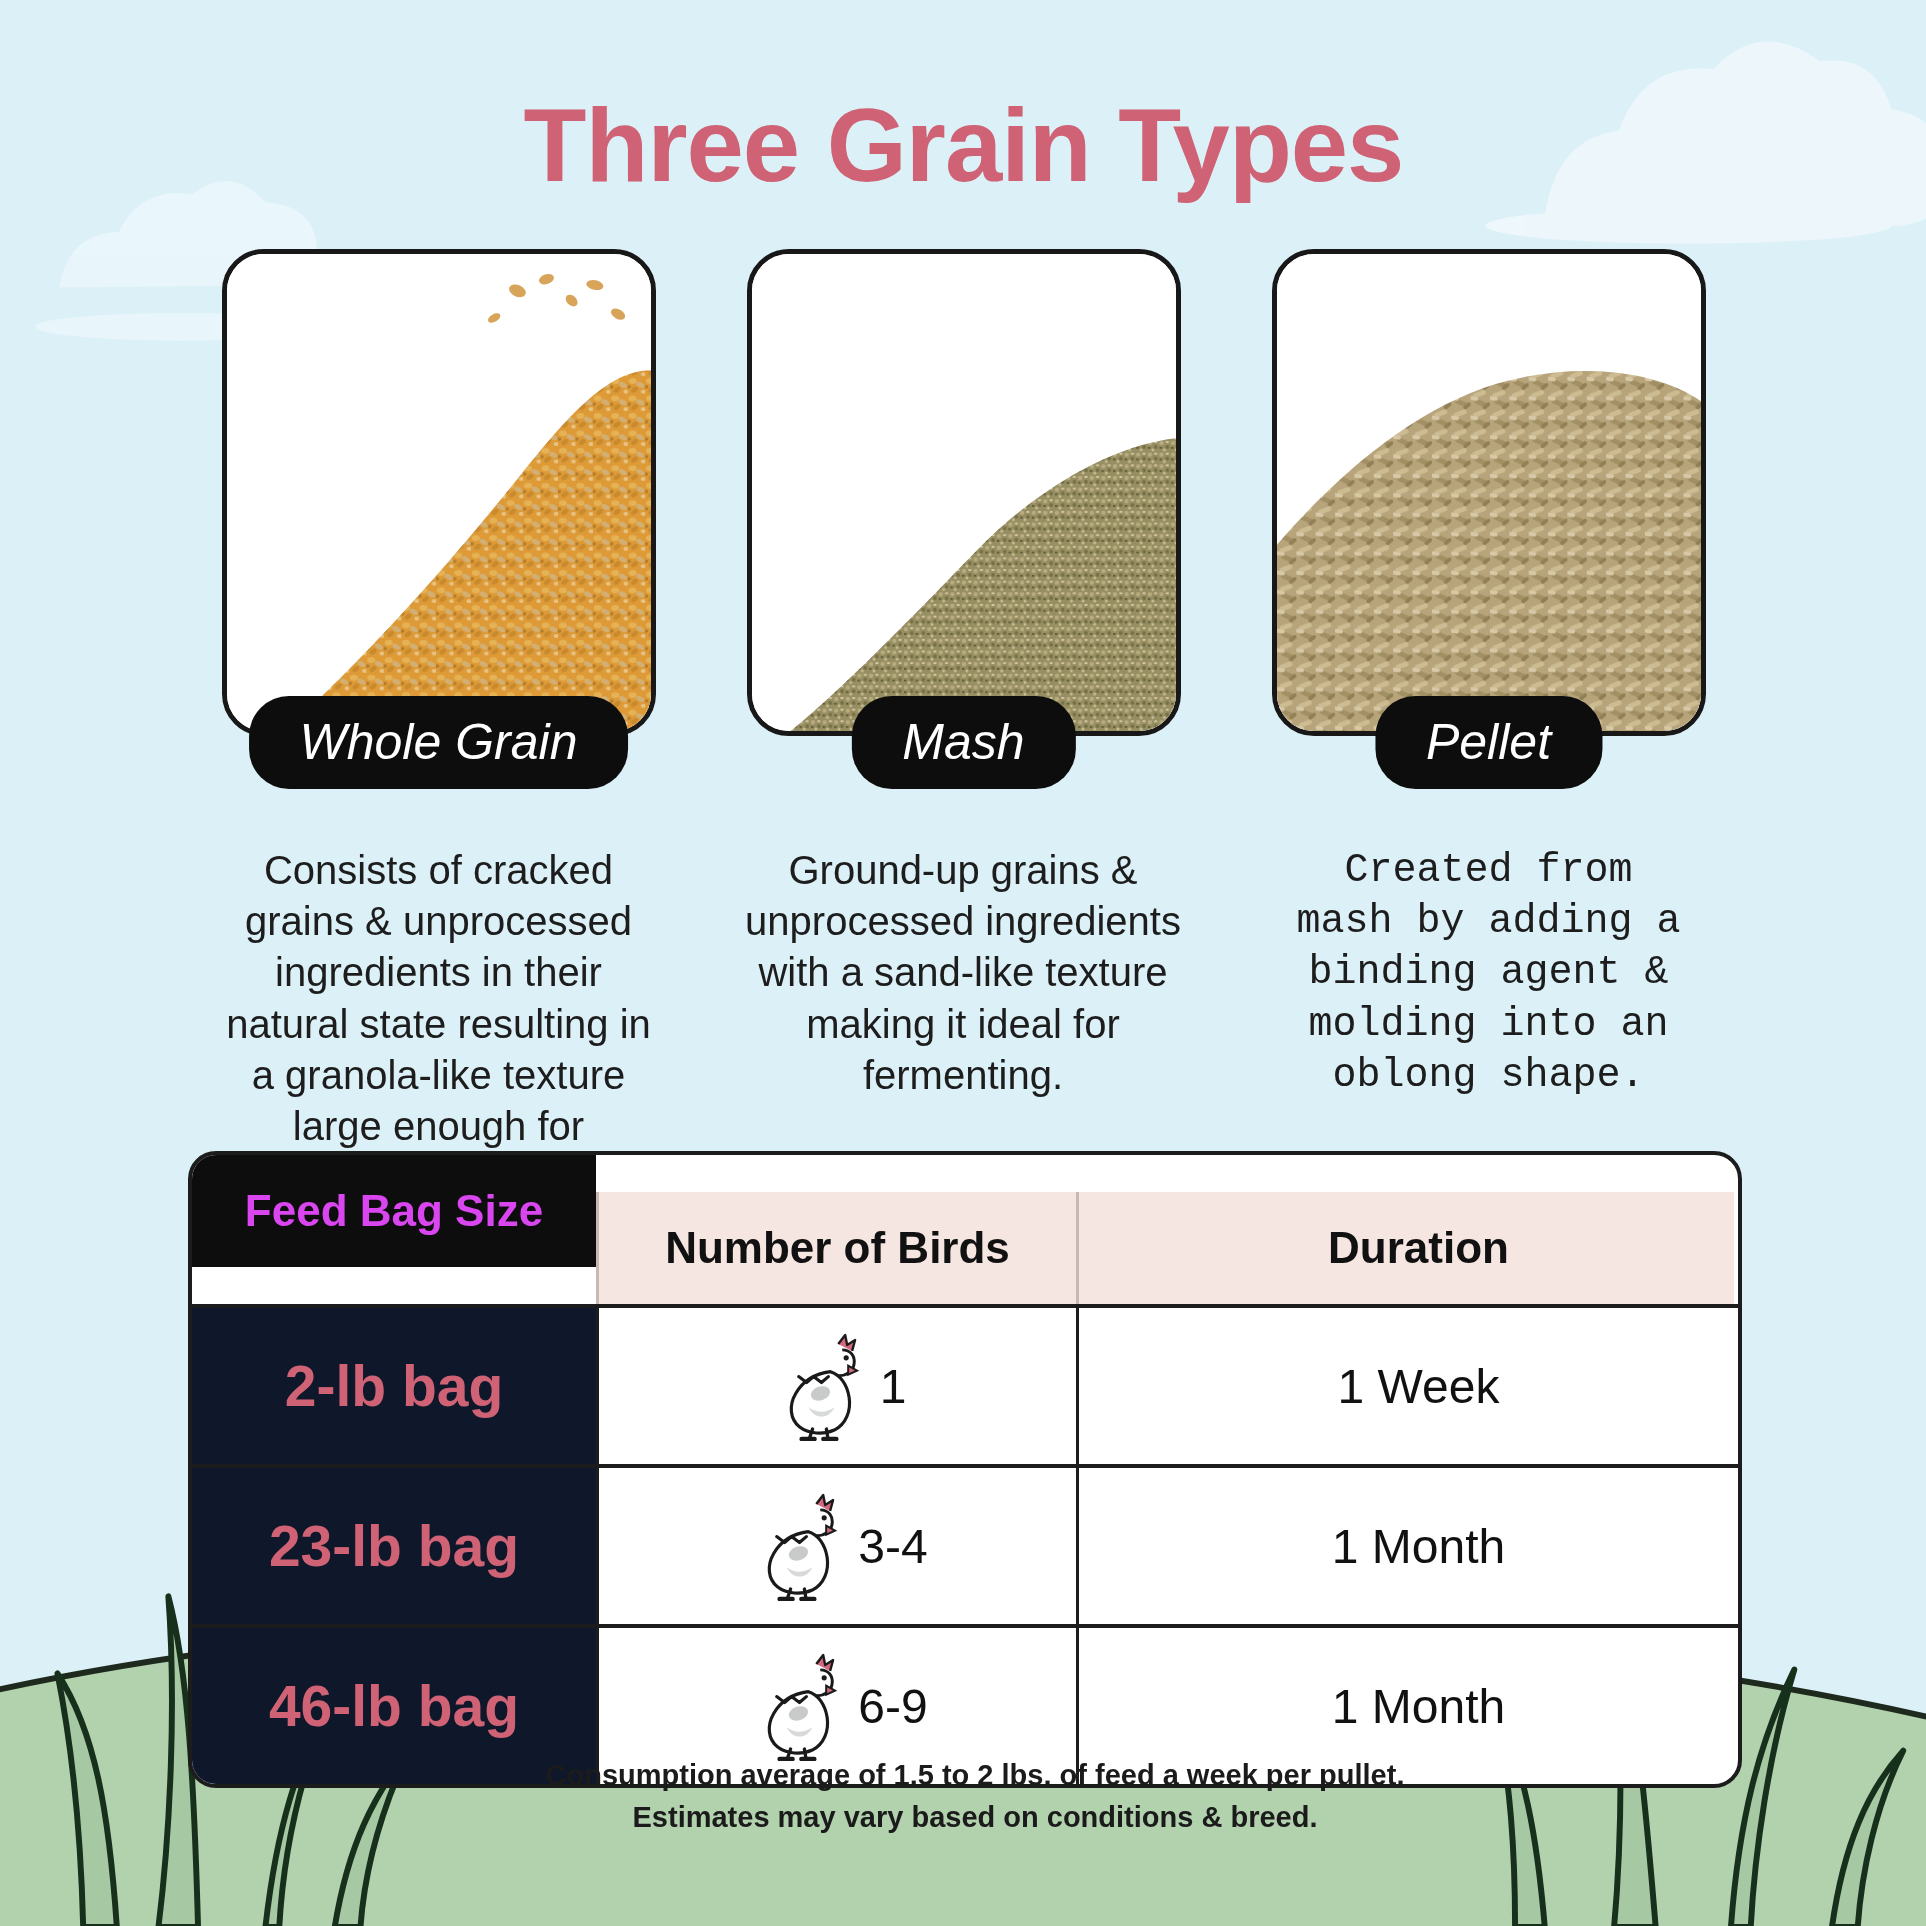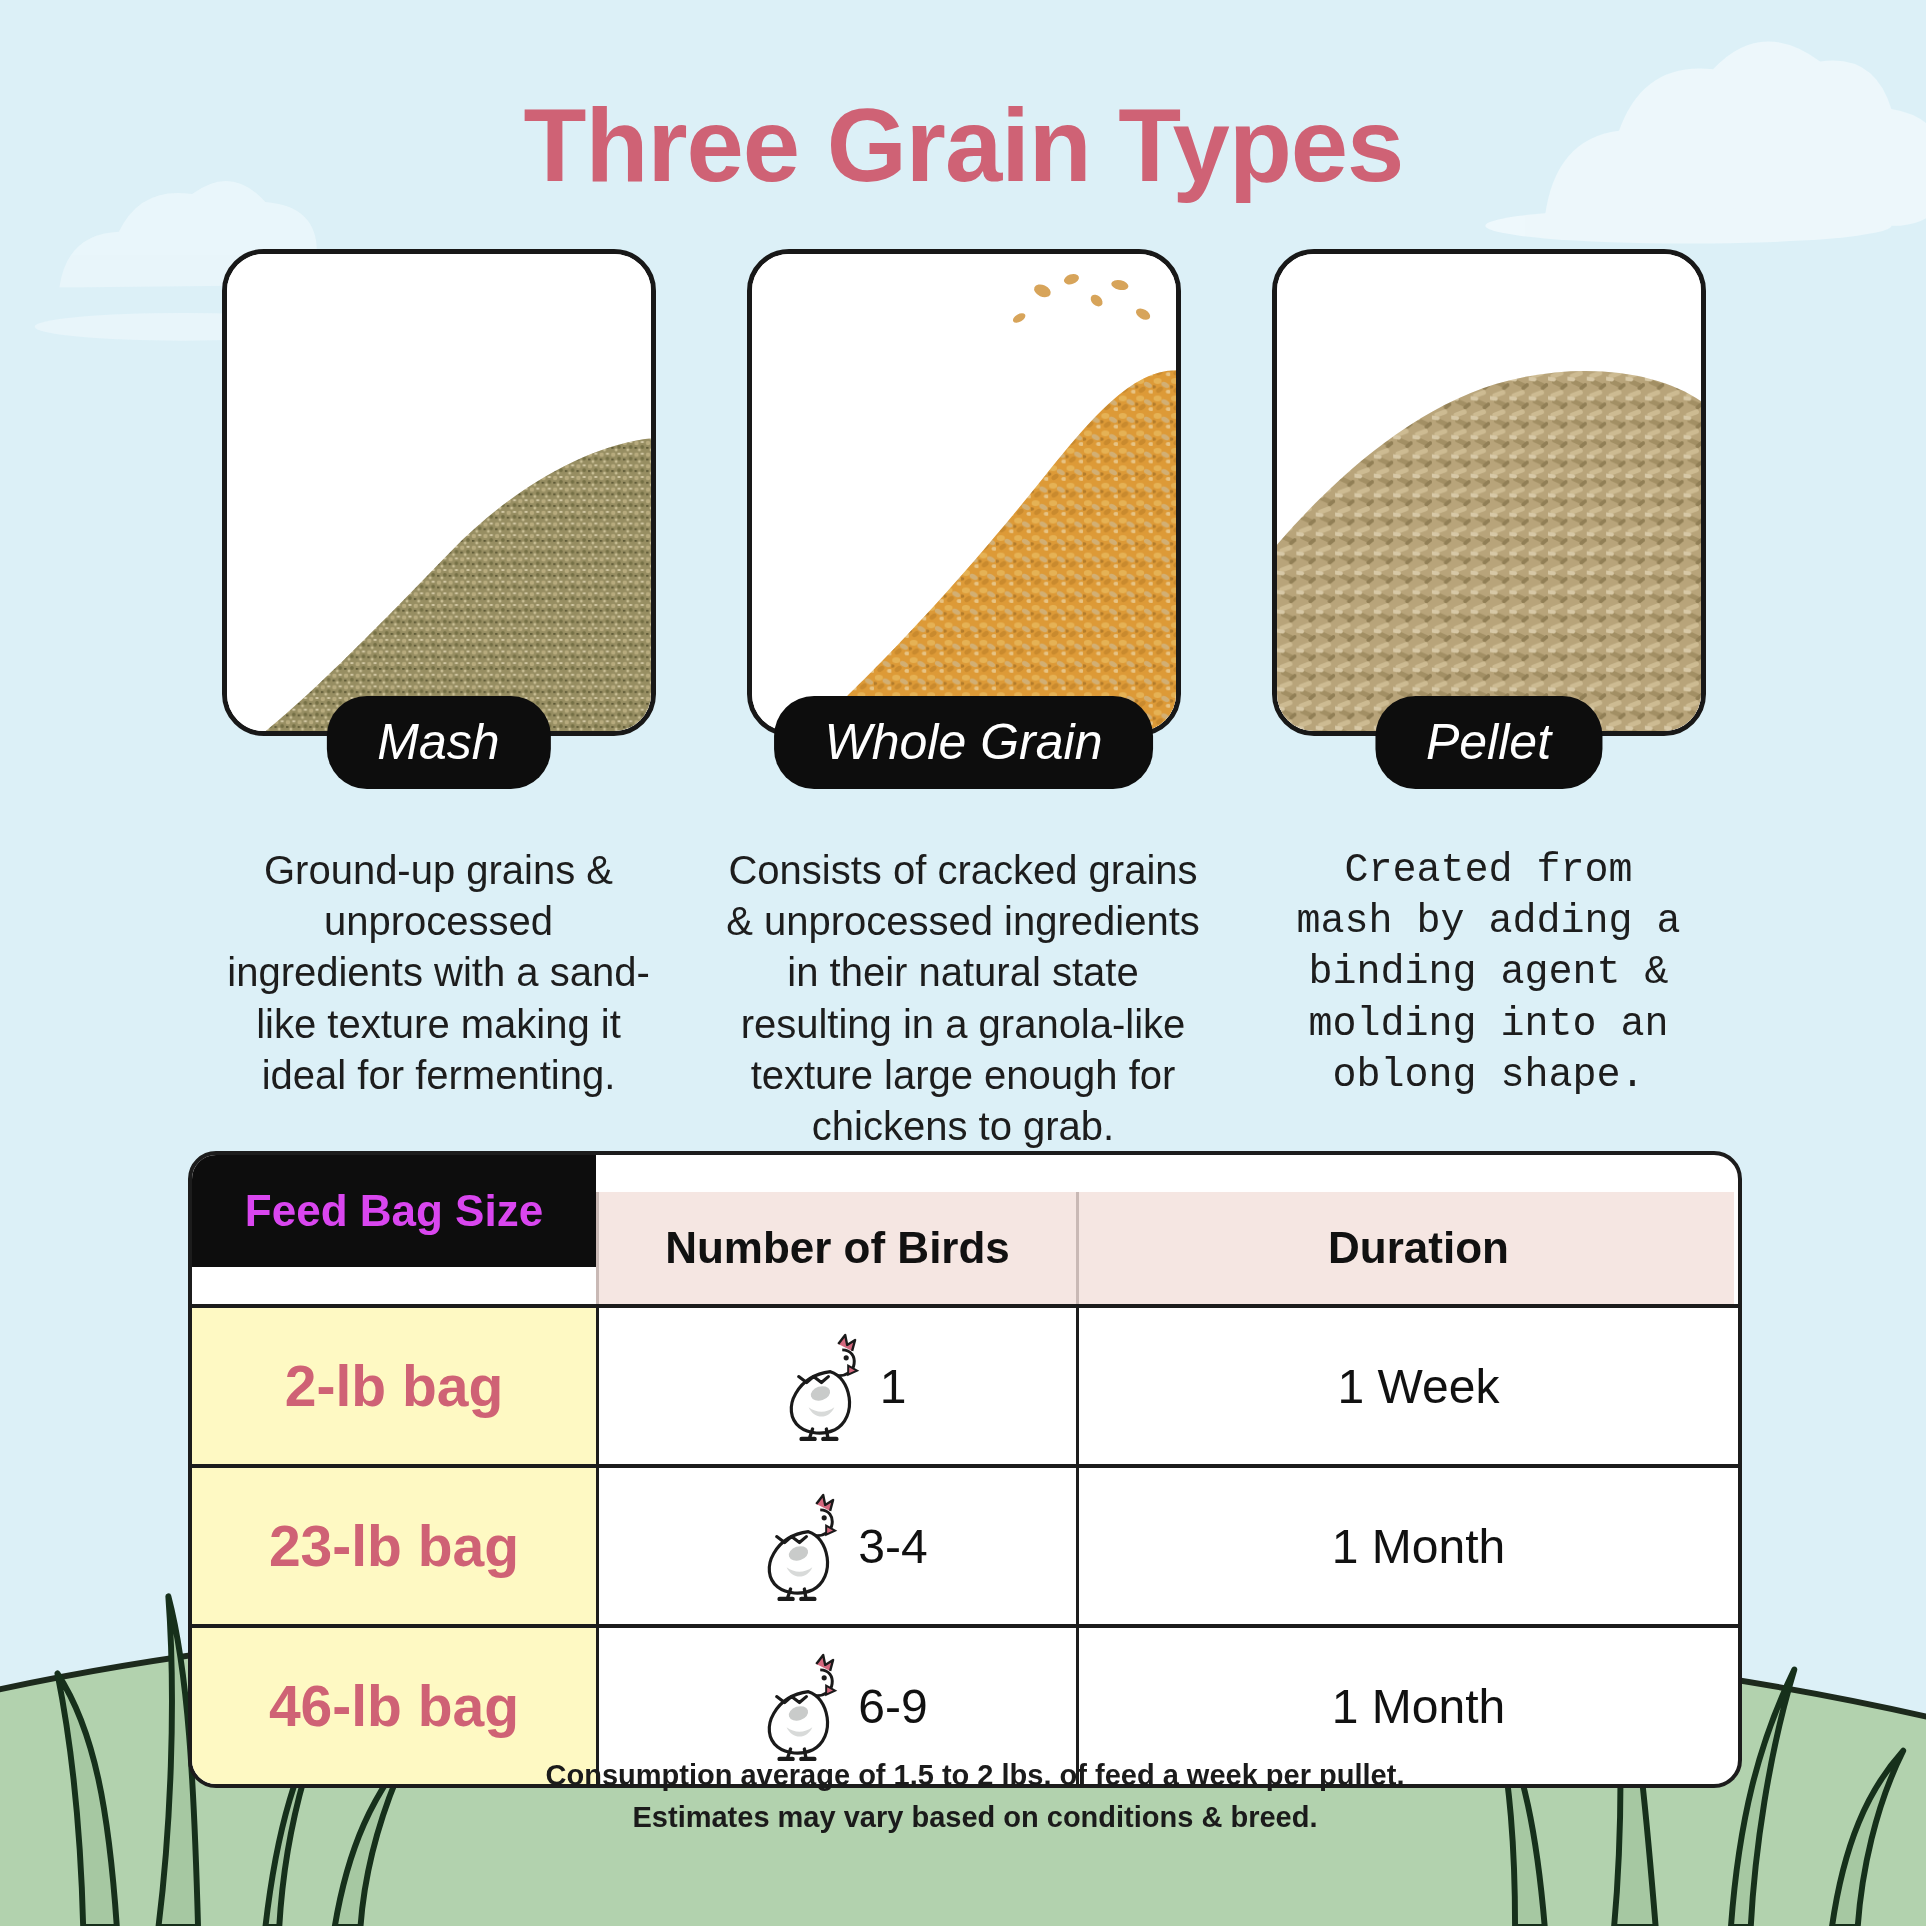--- a/index.html
+++ b/index.html
@@ -95,21 +95,21 @@
   .c2 { width: 480px; border-left: 3px solid #1c1c1c; }
   .c3 { width: 658px; border-left: 3px solid #1c1c1c; padding-left: 24px; }
 
   .head-row .tcell { height: 112px; font-size: 44px; font-weight: 700; }
   .head-row .c1 { background: #0d0d0d; color: #d946ef; }
   .head-row .c2, .head-row .c3 { background: #f5e6e2; color: #111111; }
   .head-row .c2, .head-row .c3 { border-left-color: #c9b9b5; margin-top: 37px; }
 
   .body-row .tcell { height: 156px; }
   .body-row .c1 {
-    background: #fef9c3;
+    background: #0f172a;
     color: #cf6275;
     font-size: 57px;
     font-weight: 700;
   }
   .body-row .c2 { gap: 16px; font-size: 48px; color: #111111; }
   .body-row .c3 { font-size: 48px; color: #111111; }
   .chicken { width: 95px; height: 109px; display: block; }
 
   
   .footnote {
@@ -155,20 +155,58 @@
     <path d="M1560 1946 C 1552 1852, 1540 1790, 1508 1712 C 1526 1800, 1530 1872, 1530 1946 Z"></path>
     <path d="M1672 1946 C 1660 1800, 1650 1700, 1628 1626 C 1640 1730, 1638 1858, 1630 1946 Z"></path>
     <path d="M1748 1946 C 1756 1838, 1776 1760, 1812 1686 C 1786 1772, 1772 1870, 1768 1946 Z"></path>
     <path d="M1850 1946 C 1862 1862, 1886 1808, 1922 1768 C 1894 1824, 1880 1890, 1876 1946 Z"></path>
   </g>
 </svg>
 
 <h1 class="page-title">Three Grain Types</h1>
 
 <div class="cards">
+
+  <div class="card">
+    <div class="card-photo">
+      <svg class="photo-svg" viewBox="0 0 438 492" preserveAspectRatio="none">
+        <rect width="438" height="492" fill="#ffffff"></rect>
+        <defs>
+          <clipPath id="wgClip">
+              <path d="M438 492 L438 120 C 392 120, 350 170, 300 232 C 236 312, 150 410, 60 492 Z"></path>
+            </clipPath>
+          <pattern id="wgTex" width="18" height="18" patternUnits="userSpaceOnUse">
+            <rect width="18" height="18" fill="#e8a33c"></rect>
+            <ellipse cx="5" cy="5" rx="4.2" ry="3" fill="#f5c86b"></ellipse>
+            <ellipse cx="13" cy="9" rx="4.5" ry="2.6" fill="#d8c49a" transform="rotate(28 13 9)"></ellipse>
+            <ellipse cx="7" cy="14" rx="4" ry="2.4" fill="#c98a2e" transform="rotate(-35 7 14)"></ellipse>
+            <ellipse cx="16" cy="16" rx="2.6" ry="2" fill="#f7e2b2"></ellipse>
+            <ellipse cx="1" cy="11" rx="2.4" ry="1.8" fill="#a8752a"></ellipse>
+          </pattern>
+        </defs>
+        <g clip-path="url(#wgClip)">
+          <rect width="438" height="492" fill="url(#wgTex)"></rect>
+        </g>
+        <g clip-path="url(#wgClip)" opacity="0.35">
+          <rect width="438" height="492" fill="#c98a2e"></rect>
+        </g>
+
+        <g fill="#d7a45a">
+          <ellipse cx="300" cy="38" rx="9" ry="6" transform="rotate(24 300 38)"></ellipse>
+          <ellipse cx="330" cy="26" rx="8" ry="5" transform="rotate(-18 330 26)"></ellipse>
+          <ellipse cx="356" cy="48" rx="7" ry="5" transform="rotate(44 356 48)"></ellipse>
+          <ellipse cx="380" cy="32" rx="9" ry="5" transform="rotate(12 380 32)"></ellipse>
+          <ellipse cx="276" cy="66" rx="7" ry="4" transform="rotate(-30 276 66)"></ellipse>
+          <ellipse cx="404" cy="62" rx="8" ry="5" transform="rotate(30 404 62)"></ellipse>
+        </g>
+      </svg>
+    </div>
+    <div class="card-pill">Whole Grain</div>
+    <p class="card-desc">Consists of cracked grains &amp; unprocessed ingredients in their natural state resulting in a granola-like texture large enough for chickens to grab.</p>
+  </div>
 
   <div class="card">
     <div class="card-photo">
       <svg class="photo-svg" viewBox="0 0 438 492" preserveAspectRatio="none">
         <rect width="438" height="492" fill="#ffffff"></rect>
         <defs>
           <clipPath id="mashClip">
               <path d="M438 492 L438 190 C 380 196, 300 236, 232 306 C 160 380, 96 446, 40 492 Z"></path>
             </clipPath>
           <pattern id="mashTex" width="12" height="12" patternUnits="userSpaceOnUse">
@@ -188,58 +226,20 @@
     </div>
     <div class="card-pill">Mash</div>
     <p class="card-desc">Ground-up grains &amp; unprocessed ingredients with a sand-like texture making it ideal for fermenting.</p>
   </div>
 
   <div class="card">
     <div class="card-photo">
       <svg class="photo-svg" viewBox="0 0 438 492" preserveAspectRatio="none">
         <rect width="438" height="492" fill="#ffffff"></rect>
         <defs>
-          <clipPath id="wgClip">
-              <path d="M438 492 L438 120 C 392 120, 350 170, 300 232 C 236 312, 150 410, 60 492 Z"></path>
-            </clipPath>
-          <pattern id="wgTex" width="18" height="18" patternUnits="userSpaceOnUse">
-            <rect width="18" height="18" fill="#e8a33c"></rect>
-            <ellipse cx="5" cy="5" rx="4.2" ry="3" fill="#f5c86b"></ellipse>
-            <ellipse cx="13" cy="9" rx="4.5" ry="2.6" fill="#d8c49a" transform="rotate(28 13 9)"></ellipse>
-            <ellipse cx="7" cy="14" rx="4" ry="2.4" fill="#c98a2e" transform="rotate(-35 7 14)"></ellipse>
-            <ellipse cx="16" cy="16" rx="2.6" ry="2" fill="#f7e2b2"></ellipse>
-            <ellipse cx="1" cy="11" rx="2.4" ry="1.8" fill="#a8752a"></ellipse>
-          </pattern>
-        </defs>
-        <g clip-path="url(#wgClip)">
-          <rect width="438" height="492" fill="url(#wgTex)"></rect>
-        </g>
-        <g clip-path="url(#wgClip)" opacity="0.35">
-          <rect width="438" height="492" fill="#c98a2e"></rect>
-        </g>
-
-        <g fill="#d7a45a">
-          <ellipse cx="300" cy="38" rx="9" ry="6" transform="rotate(24 300 38)"></ellipse>
-          <ellipse cx="330" cy="26" rx="8" ry="5" transform="rotate(-18 330 26)"></ellipse>
-          <ellipse cx="356" cy="48" rx="7" ry="5" transform="rotate(44 356 48)"></ellipse>
-          <ellipse cx="380" cy="32" rx="9" ry="5" transform="rotate(12 380 32)"></ellipse>
-          <ellipse cx="276" cy="66" rx="7" ry="4" transform="rotate(-30 276 66)"></ellipse>
-          <ellipse cx="404" cy="62" rx="8" ry="5" transform="rotate(30 404 62)"></ellipse>
-        </g>
-      </svg>
-    </div>
-    <div class="card-pill">Whole Grain</div>
-    <p class="card-desc">Consists of cracked grains &amp; unprocessed ingredients in their natural state resulting in a granola-like texture large enough for chickens to grab.</p>
-  </div>
-
-  <div class="card">
-    <div class="card-photo">
-      <svg class="photo-svg" viewBox="0 0 438 492" preserveAspectRatio="none">
-        <rect width="438" height="492" fill="#ffffff"></rect>
-        <defs>
           <clipPath id="pelClip">
               <path d="M0 492 L0 300 C 60 230, 140 160, 226 134 C 310 110, 392 120, 438 152 L438 492 Z"></path>
             </clipPath>
           <pattern id="pelTex" width="20" height="20" patternUnits="userSpaceOnUse">
             <rect width="20" height="20" fill="#bca97e"></rect>
             <rect x="2" y="2" width="14" height="5" rx="2.5" fill="#d6c59c" transform="rotate(-20 9 4)"></rect>
             <rect x="4" y="11" width="13" height="5" rx="2.5" fill="#a28f63" transform="rotate(25 10 13)"></rect>
             <rect x="-2" y="7" width="10" height="4" rx="2" fill="#e2d5b4" transform="rotate(8 3 9)"></rect>
             <rect x="12" y="15" width="9" height="4" rx="2" fill="#8d7c52" transform="rotate(-40 16 17)"></rect>
           </pattern>

